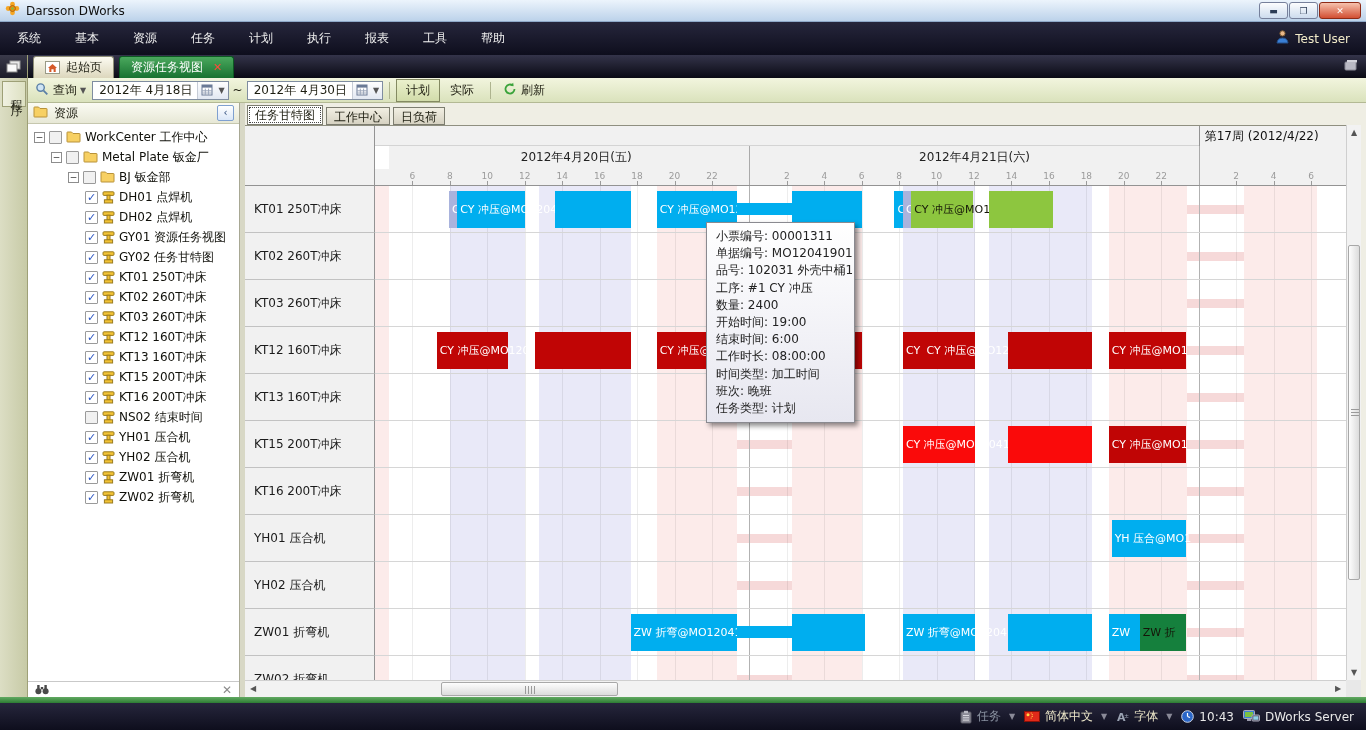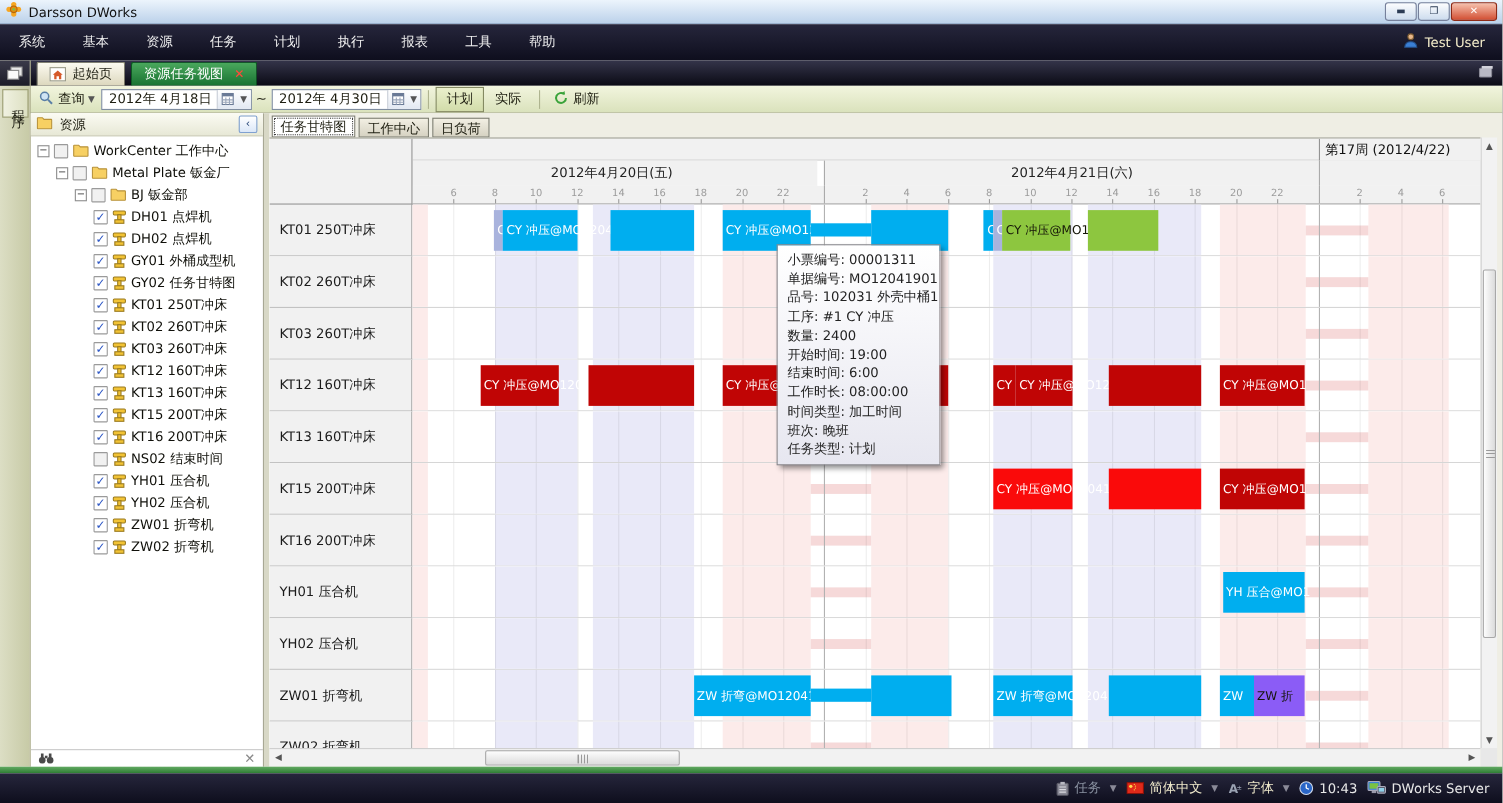--- a/index.html
+++ b/index.html
@@ -344,21 +344,21 @@
         </div>
         <div class="titem" style="padding-left: 57px;">
           <span class="cb">✓</span>
           <span style="display: inline-flex;">
             <svg width="13" height="13" viewBox="0 0 13 13">
               <rect x="1" y="0.8" width="11" height="3.6" rx="1" fill="#f2c335" stroke="#9a7b20"></rect>
               <rect x="5" y="4.2" width="3" height="4.8" fill="#f2c335" stroke="#9a7b20"></rect>
               <rect x="2.4" y="8.8" width="8.2" height="3.2" fill="#f2c335" stroke="#9a7b20"></rect>
             </svg>
           </span>
-          <span>GY01 外桶成型机</span>
+          <span>GY01 资源任务视图</span>
         </div>
         <div class="titem" style="padding-left: 57px;">
           <span class="cb">✓</span>
           <span style="display: inline-flex;">
             <svg width="13" height="13" viewBox="0 0 13 13">
               <rect x="1" y="0.8" width="11" height="3.6" rx="1" fill="#f2c335" stroke="#9a7b20"></rect>
               <rect x="5" y="4.2" width="3" height="4.8" fill="#f2c335" stroke="#9a7b20"></rect>
               <rect x="2.4" y="8.8" width="8.2" height="3.2" fill="#f2c335" stroke="#9a7b20"></rect>
             </svg>
           </span>
@@ -514,21 +514,21 @@
 
   <div class="ganttpanel">
     <div class="gtabs" id="gantt-tabs">
         <div class="gtab active">任务甘特图</div>
         <div class="gtab">工作中心</div>
         <div class="gtab">日负荷</div>
       </div>
     <div class="gviewport" id="gantt-viewport">
         <div class="wbase"></div>
         <div class="wcell" style="left: 953.68px; width: 147.32px; background: rgb(241, 241, 241); z-index: 2;">第17周 (2012/4/22)</div>
-        <div class="dcell" style="left: 124px; width: 374.4px; border-left: none; text-align: center;">2012年4月20日(五)</div>
+        <div class="dcell" style="left: 144px; width: 374.4px; border-left: none; text-align: center;">2012年4月20日(五)</div>
         <div class="dcell" style="left: 504.4px; width: 449.28px;">2012年4月21日(六)</div>
         <div class="dcell" style="left: 953.68px; width: 147.32px;"></div>
         <div class="tickbase">
           <span class="ticklabel" style="left: 37.44px;">6</span>
           <span class="tickmark" style="left: 37.44px;"></span>
           <span class="ticklabel" style="left: 74.88px;">8</span>
           <span class="tickmark" style="left: 74.88px;"></span>
           <span class="ticklabel" style="left: 112.32px;">10</span>
           <span class="tickmark" style="left: 112.32px;"></span>
           <span class="ticklabel" style="left: 149.76px;">12</span>
@@ -1020,21 +1020,21 @@
           </div>
           <div class="bar thin" style="left: 362.232px; width: 54.288px; background: rgb(0, 174, 239);"></div>
           <div class="bar" style="left: 416.52px; width: 73.944px; background: rgb(0, 174, 239);"></div>
           <div class="bar" style="left: 527.904px; width: 72.072px; background: rgb(0, 174, 239);">
             <span>ZW 折弯@MO12041901</span>
           </div>
           <div class="bar" style="left: 632.736px; width: 84.24px; background: rgb(0, 174, 239);"></div>
           <div class="bar" style="left: 733.824px; width: 30.888px; background: rgb(0, 174, 239);">
             <span>ZW</span>
           </div>
-          <div class="bar darktext" style="left: 764.712px; width: 45.864px; background: #8b5cf6;">
+          <div class="bar darktext" style="left: 764.712px; width: 45.864px; background: #15803d;">
             <span>ZW 折</span>
           </div>
         </div>
         <div class="rowlabel" style="top: 530px;">ZW02 折弯机</div>
         <div class="lane" style="top: 530px;">
           <div class="band" style="left: 74.88px; width: 74.88px; background: rgb(233, 233, 248);"></div>
           <div class="band" style="left: 163.8px; width: 92.664px; background: rgb(233, 233, 248);"></div>
           <div class="band" style="left: 527.904px; width: 72.072px; background: rgb(233, 233, 248);"></div>
           <div class="band" style="left: 614.016px; width: 102.96px; background: rgb(233, 233, 248);"></div>
           <div class="band" style="left: 0px; width: 14.04px; background: rgb(252, 235, 234);"></div>

